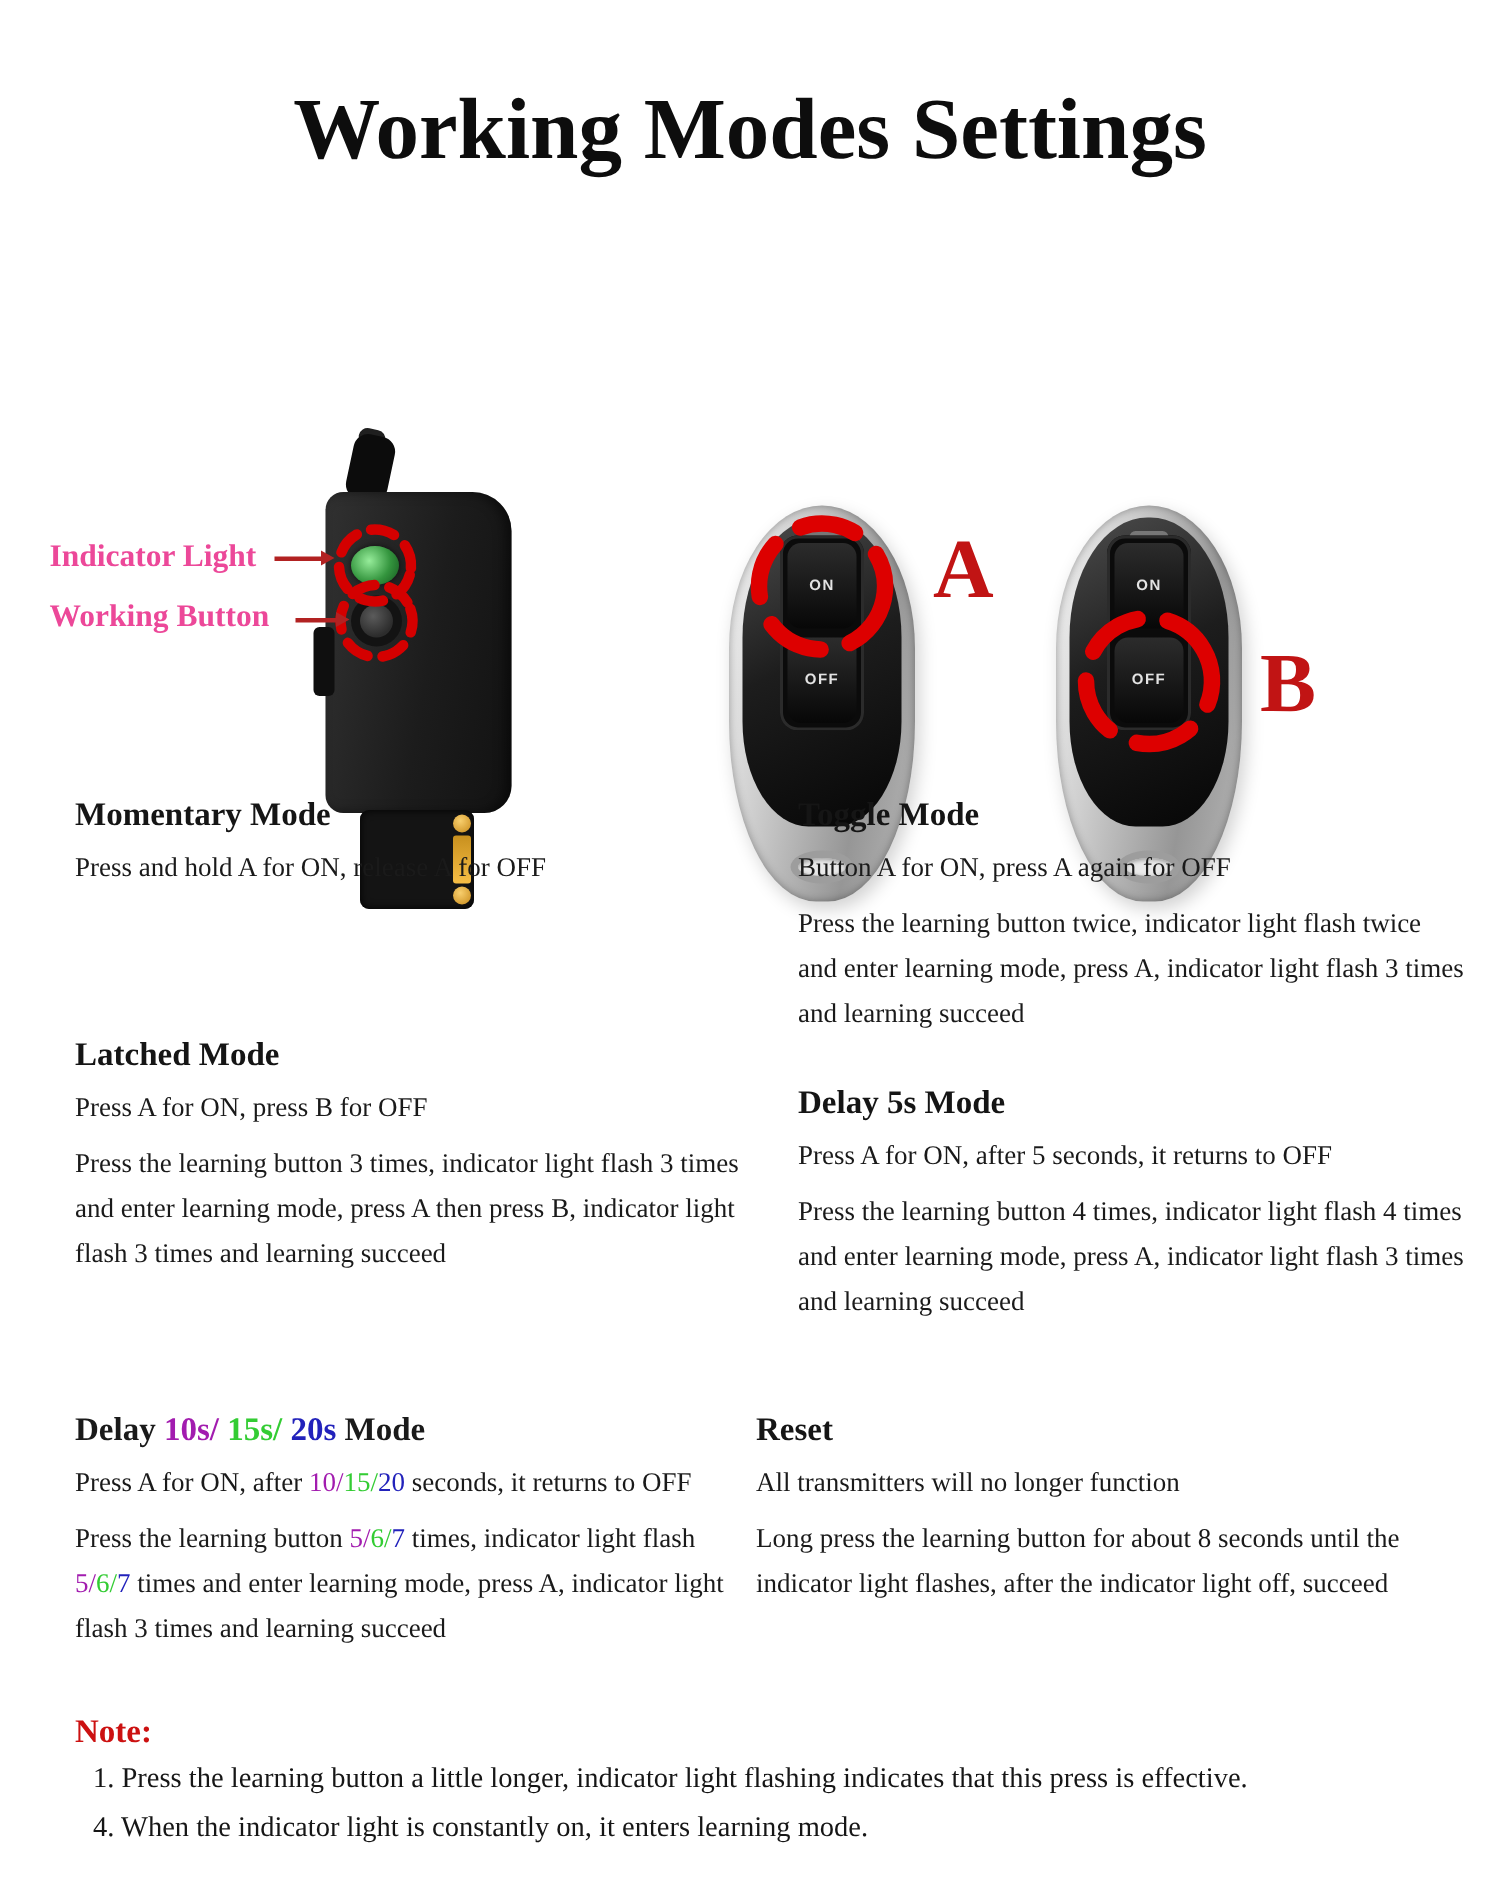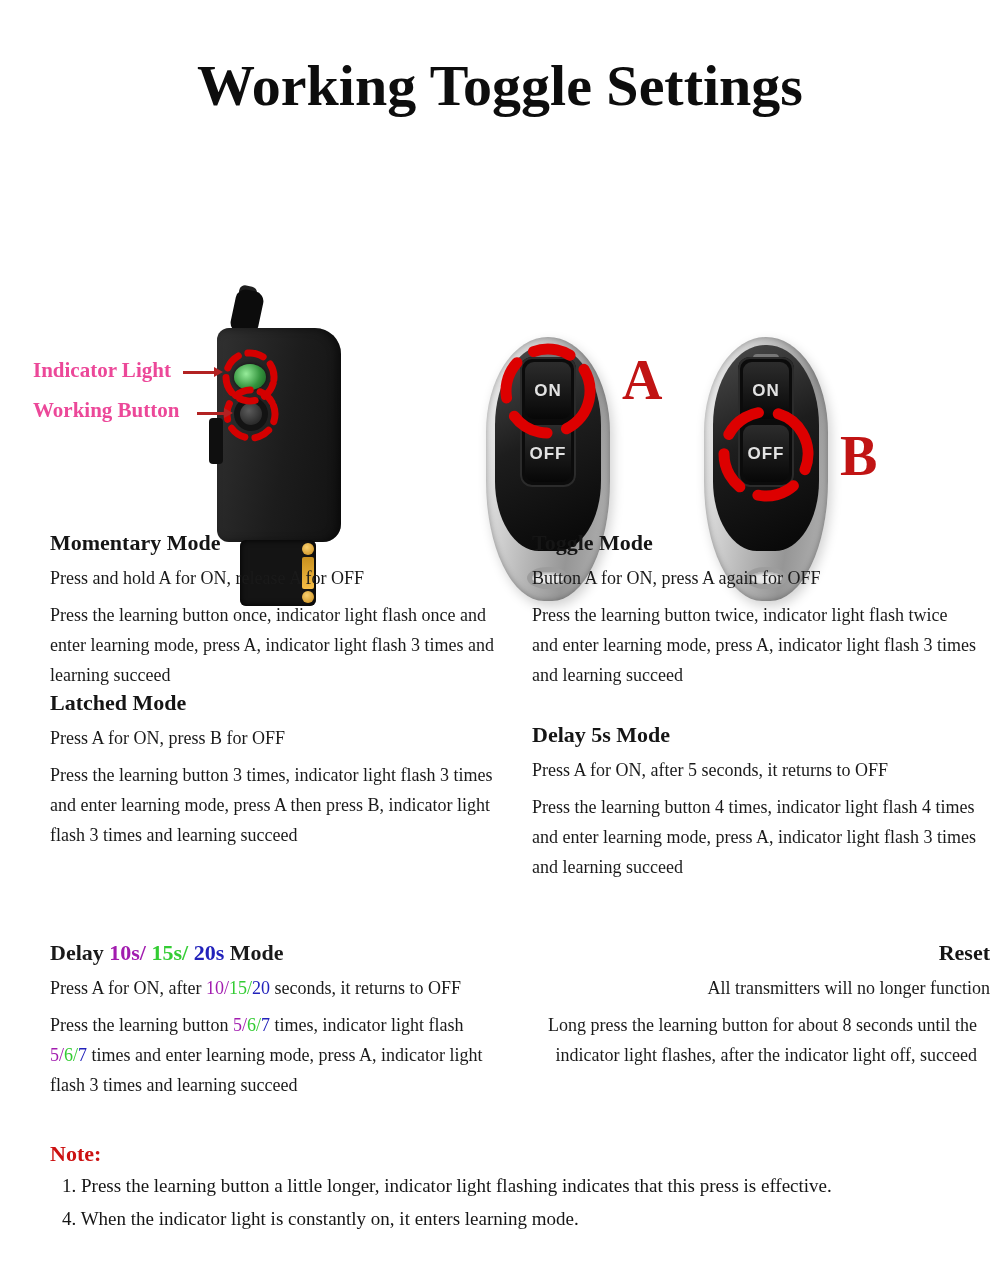--- a/index.html
+++ b/index.html
@@ -50,21 +50,21 @@
   .remote-face{position:absolute;left:9px;right:9px;top:8px;height:206px;
     background:linear-gradient(155deg,#4c4c4c 0%,#1d1d1d 45%,#060606 100%);
     border-radius:52px 52px 44px 44px / 80px 80px 70px 70px;}
   .remote-slot{position:absolute;top:9px;left:50%;transform:translateX(-50%);width:26px;height:8px;
     border-radius:4px;background:#777;}
   .remote-btncol{position:absolute;top:12px;left:50%;transform:translateX(-50%);width:56px;height:130px;
     background:#0b0b0b;border-radius:12px;box-shadow:inset 0 0 0 2px #2b2b2b;
     padding:5px;box-sizing:border-box;display:flex;flex-direction:column;gap:6px;}
   .remote-btn{flex:1;background:linear-gradient(180deg,#2c2c2c,#070707);border-radius:9px;color:#e3e3e3;
     display:flex;align-items:center;justify-content:center;
-    font-family:"Liberation Sans","DejaVu Sans",sans-serif;font-size:17px;font-weight:700;letter-spacing:1px;}
+    font-family:"Liberation Sans","DejaVu Sans",sans-serif;font-size:10px;font-weight:700;letter-spacing:1px;}
   .remote-hole{position:absolute;bottom:12px;left:50%;transform:translateX(-50%);width:42px;height:22px;
     border-radius:50%;border:5px solid #9d9d9d;background:#e9e9e9;box-sizing:border-box;
     box-shadow:inset 0 1px 3px rgba(0,0,0,.35);}
 
   .ring{position:absolute;pointer-events:none;}
   .fob-letter{position:absolute;font-size:56px;font-weight:700;color:#c11414;line-height:1;}
 
   
   .mode{position:absolute;width:458px;}
   .mode h3{margin:0 0 9px 0;font-size:22px;font-weight:700;color:#151515;}
@@ -74,21 +74,21 @@
   .seg-k{color:#1a1a1a;} .seg-r{color:#a21caf;} .seg-g{color:#33cc33;} .seg-b{color:#2222bb;}
 
   
   .note{position:absolute;left:50px;top:1125px;width:910px;}
   .note h3{margin:16px 0 8px 0;font-size:22px;font-weight:700;color:#cc1111;}
   .note p{margin:0 0 12px 12px;font-size:19px;line-height:21px;color:#161616;}
 </style>
 </head>
 <body>
 
-<div class="page-title">Working Toggle Settings</div>
+<div class="page-title">Working Modes Settings</div>
 
 <div class="illus">
 
   <div class="antenna-tip"></div>
   <div class="antenna"></div>
   <div class="rx-body"></div>
   <div class="rx-tab"></div>
   <div class="rx-led"></div>
   <div class="rx-btn-outer">
     <div class="rx-btn-inner"></div>
@@ -140,21 +140,20 @@
     <circle cx="55" cy="55" r="42" fill="none" stroke="#dd0000" stroke-width="11" stroke-dasharray="38 20" stroke-linecap="round" transform="rotate(-30 55 55)"></circle>
   </svg>
 
   <div class="fob-letter" style="left:622px;top:212px;">A</div>
   <div class="fob-letter" style="left:840px;top:288px;">B</div>
 </div>
 
 <div class="mode" style="left:50px;top:530px;">
   <h3>Momentary Mode</h3>
   <p class="sub">Press and hold A for ON, release A for OFF</p>
-  <p class="body">Press the learning button once, indicator light flash once and enter learning mode, press A, indicator light flash 3 times and learning succeed</p>
 </div>
 
 <div class="mode" style="left:532px;top:530px;">
   <h3>Toggle Mode</h3>
   <p class="sub">Button A for ON, press A again for OFF</p>
   <p class="body">Press the learning button twice, indicator light flash twice and enter learning mode, press A, indicator light flash 3 times and learning succeed</p>
 </div>
 
 <div class="mode" style="left:50px;top:690px;">
   <h3>Latched  Mode</h3>
@@ -167,21 +166,21 @@
   <p class="sub">Press A for ON, after 5 seconds, it returns to OFF</p>
   <p class="body">Press the learning button 4 times, indicator light flash 4 times and enter learning mode, press A, indicator light flash 3 times and learning succeed</p>
 </div>
 
 <div class="mode" style="left:50px;top:940px;">
   <h3><span class="seg-k">Delay </span><span class="seg-r">10s/</span><span class="seg-g"> 15s/</span><span class="seg-b"> 20s</span><span class="seg-k"> Mode</span></h3>
   <p class="sub"><span class="seg-k">Press A for ON, after </span><span class="seg-r">10/</span><span class="seg-g">15/</span><span class="seg-b">20</span><span class="seg-k"> seconds, it returns to OFF</span></p>
   <p class="body"><span class="seg-k">Press the learning button </span><span class="seg-r">5/</span><span class="seg-g">6/</span><span class="seg-b">7</span><span class="seg-k"> times, indicator light flash </span><span class="seg-r">5/</span><span class="seg-g">6/</span><span class="seg-b">7</span><span class="seg-k"> times and enter learning mode, press A, indicator light flash 3 times and learning succeed</span></p>
 </div>
 
-<div class="mode" style="left:532px;top:940px;text-align:right;">
+<div class="mode" style="left:504px;top:940px;">
   <h3>Reset</h3>
   <p class="sub">All transmitters will no longer function</p>
   <p class="body">Long press the learning button for about 8 seconds until the indicator light flashes, after the indicator light off, succeed</p>
 </div>
 
 <div class="note">
   <h3>Note:</h3>
   <p>1. Press the learning button a little longer, indicator light flashing indicates that this press is effective.</p>
   <p>4. When the indicator light is constantly on, it enters learning mode.</p>
 </div>

